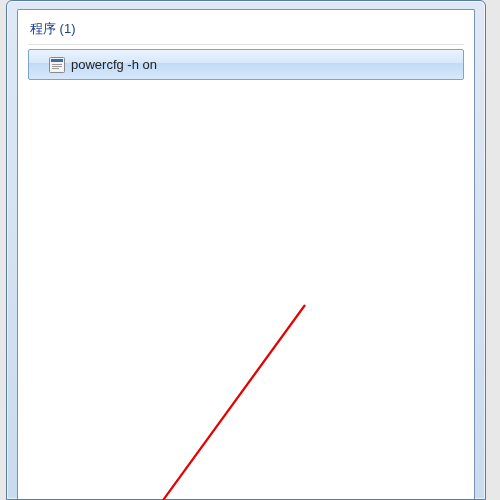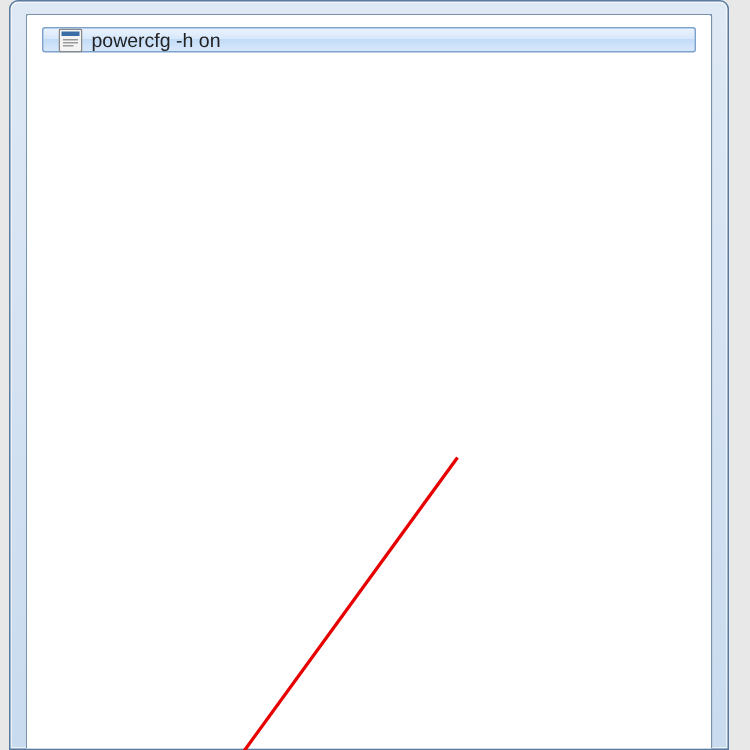--- a/index.html
+++ b/index.html
@@ -38,22 +38,22 @@
   .section-header {
     color: #1a3e87;
     font-size: 13px;
     padding: 2px 0 6px 2px;
     border-bottom: 1px solid #e3e3e3;
     margin-bottom: 4px;
   }
   .result-item {
     display: flex;
     align-items: center;
-    height: 17px;
-    padding: 0 10px;
+    height: 31px;
+    padding: 0 20px;
     border: 1px solid #7da2ce;
     border-radius: 2px;
     background: linear-gradient(to bottom, #eaf3fd 0%, #d7e8fb 45%, #c1dbf7 46%, #d7e8fb 100%);
     cursor: default;
   }
   .result-icon {
     width: 16px;
     height: 16px;
     margin-right: 6px;
     flex: 0 0 auto;
@@ -71,20 +71,21 @@
     width: 170px;
     height: 230px;
     pointer-events: none;
   }
 </style>
 </head>
 <body>
 
 <div class="window">
   <div class="inner">
+    <div class="section-header">程序 (1)</div>
 
     <div class="result-item">
       <span class="result-icon">
         <svg width="16" height="16" viewBox="0 0 16 16">
           <rect x="0.5" y="0.5" width="15" height="15" rx="1" fill="#f4f4f4" stroke="#8a8a8a"></rect>
           <rect x="2" y="2" width="12" height="3" fill="#3a6ea5"></rect>
           <rect x="3" y="7" width="10" height="1" fill="#9a9a9a"></rect>
           <rect x="3" y="9" width="10" height="1" fill="#9a9a9a"></rect>
           <rect x="3" y="11" width="7" height="1" fill="#9a9a9a"></rect>
         </svg>

